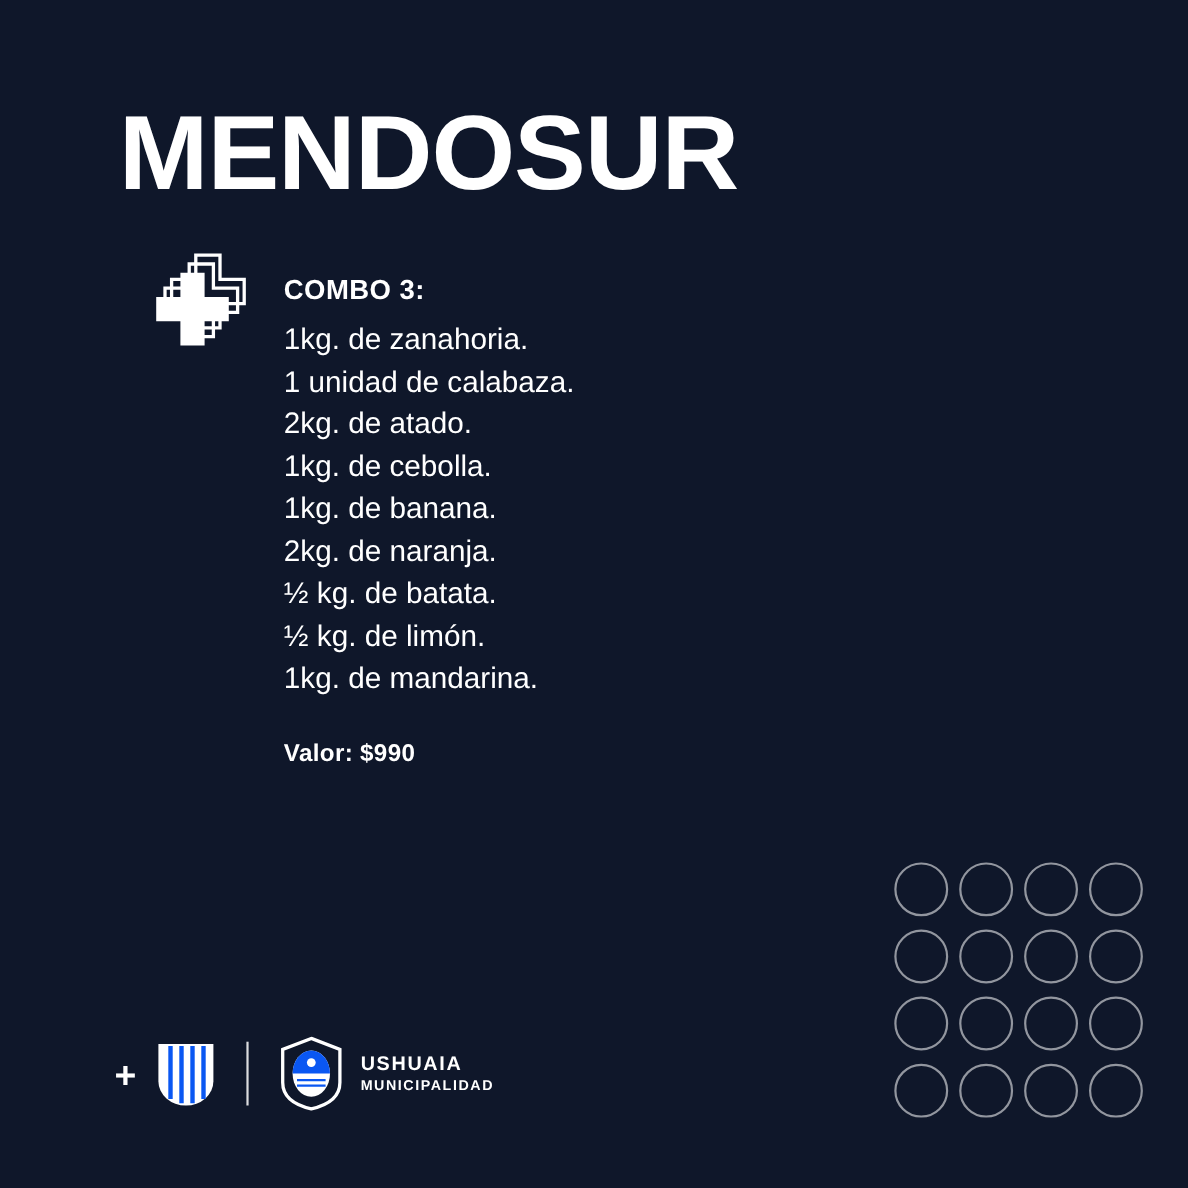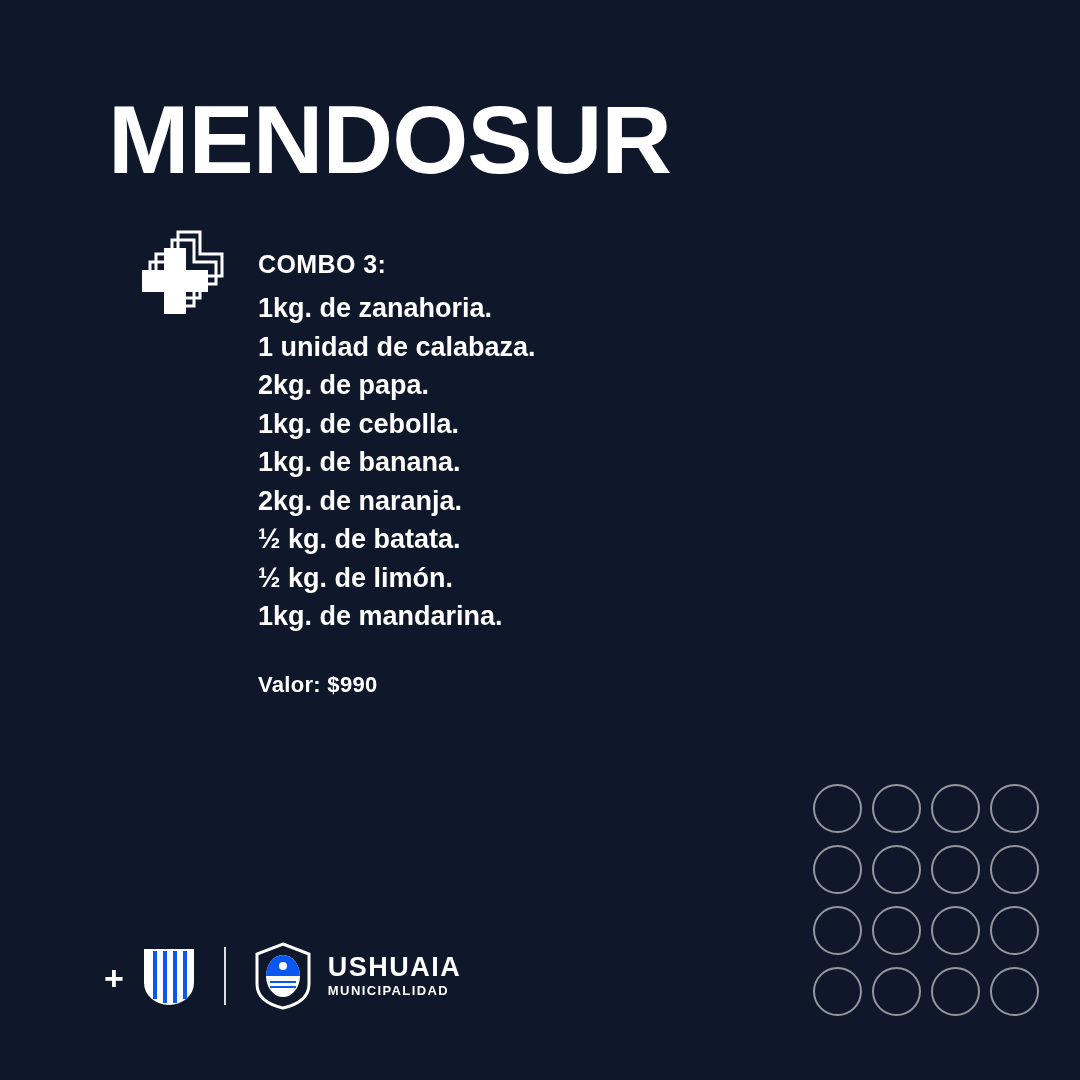--- a/index.html
+++ b/index.html
@@ -61,21 +61,21 @@
     margin-top: 18px;
   }
   .combo-list {
     list-style: none;
     margin: 0;
     padding: 0;
   }
   .combo-list li {
     font-size: 27px;
     line-height: 38.5px;
-    font-weight: 700;
+    font-weight: 400;
     color: #ffffff;
     white-space: nowrap;
   }
   .combo-price {
     margin-top: 36px;
     font-size: 22px;
     font-weight: bold;
     letter-spacing: 0.3px;
   }
 
@@ -132,25 +132,24 @@
     height: 68px;
     margin-right: 14px;
   }
   .footer-words {
     display: flex;
     flex-direction: column;
     justify-content: center;
     color: #ffffff;
   }
   .footer-city {
-    font-size: 27px;
+    font-size: 18px;
     font-weight: bold;
     letter-spacing: 1.5px;
     line-height: 1.05;
-    text-align: center;
   }
   .footer-muni {
     font-size: 13px;
     font-weight: bold;
     letter-spacing: 1.4px;
     line-height: 1.2;
     margin-top: 2px;
   }
 </style>
 </head>
@@ -168,21 +167,21 @@
       </g>
       <path d="M56 4 h22 v22 h22 v22 h-22 v22 h-22 v-22 h-22 v-22 h22 z" transform="translate(0,22)" fill="#ffffff"></path>
     </svg>
   </div>
 
   <div class="combo-block">
     <div class="combo-heading">COMBO 3:</div>
     <ul class="combo-list">
       <li>1kg. de zanahoria.</li>
       <li>1 unidad de calabaza.</li>
-      <li>2kg. de papa.</li>
+      <li>2kg. de atado.</li>
       <li>1kg. de cebolla.</li>
       <li>1kg. de banana.</li>
       <li>2kg. de naranja.</li>
       <li>½ kg. de batata.</li>
       <li>½ kg. de limón.</li>
       <li>1kg. de mandarina.</li>
     </ul>
     <div class="combo-price">Valor: $990</div>
   </div>
 

